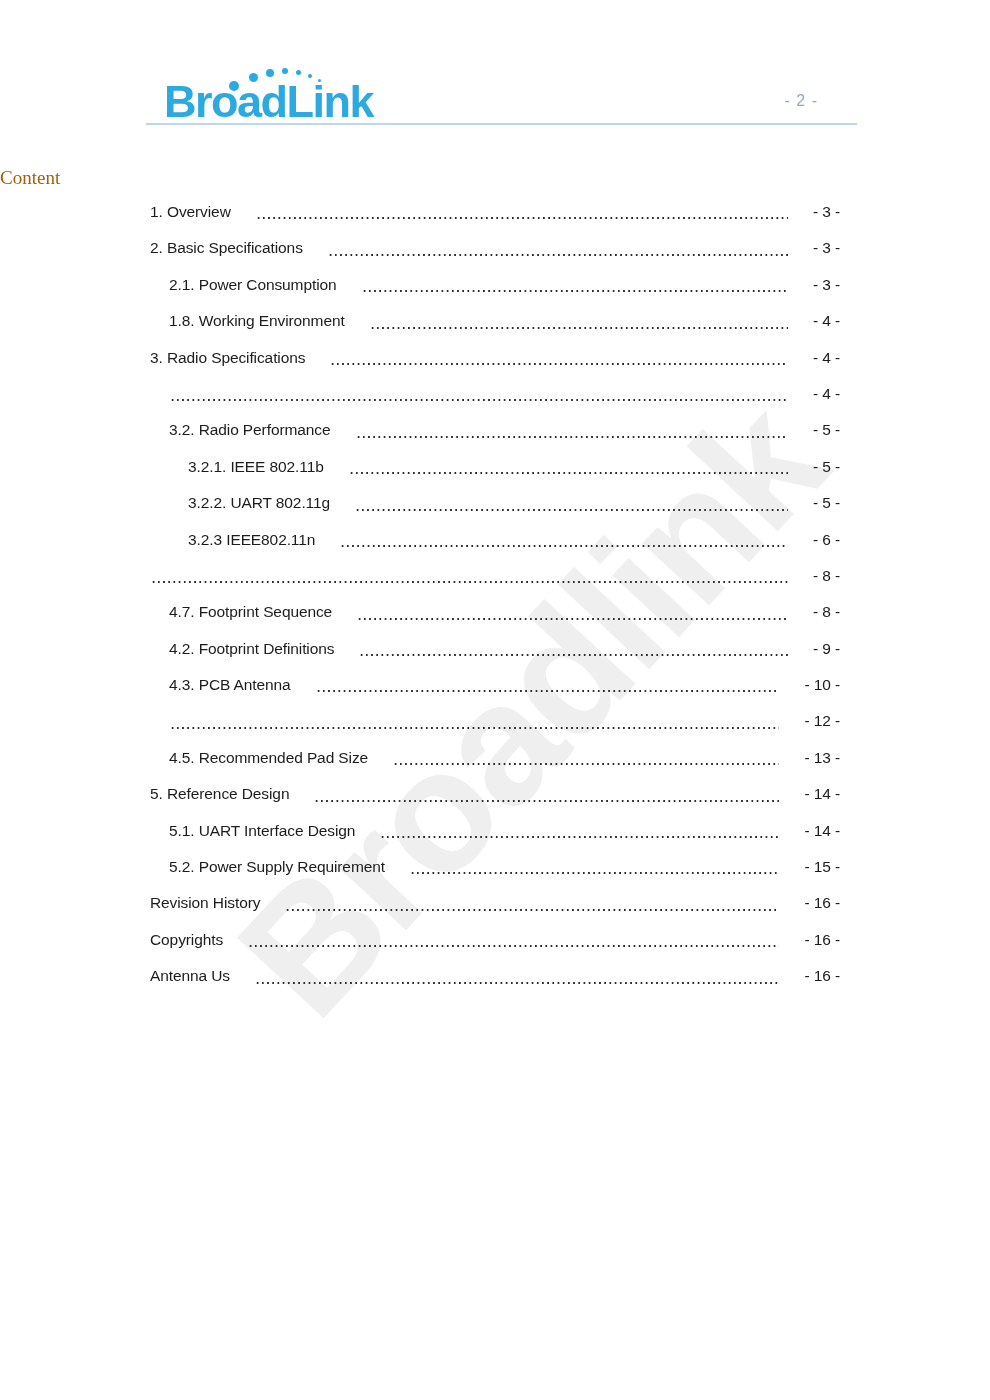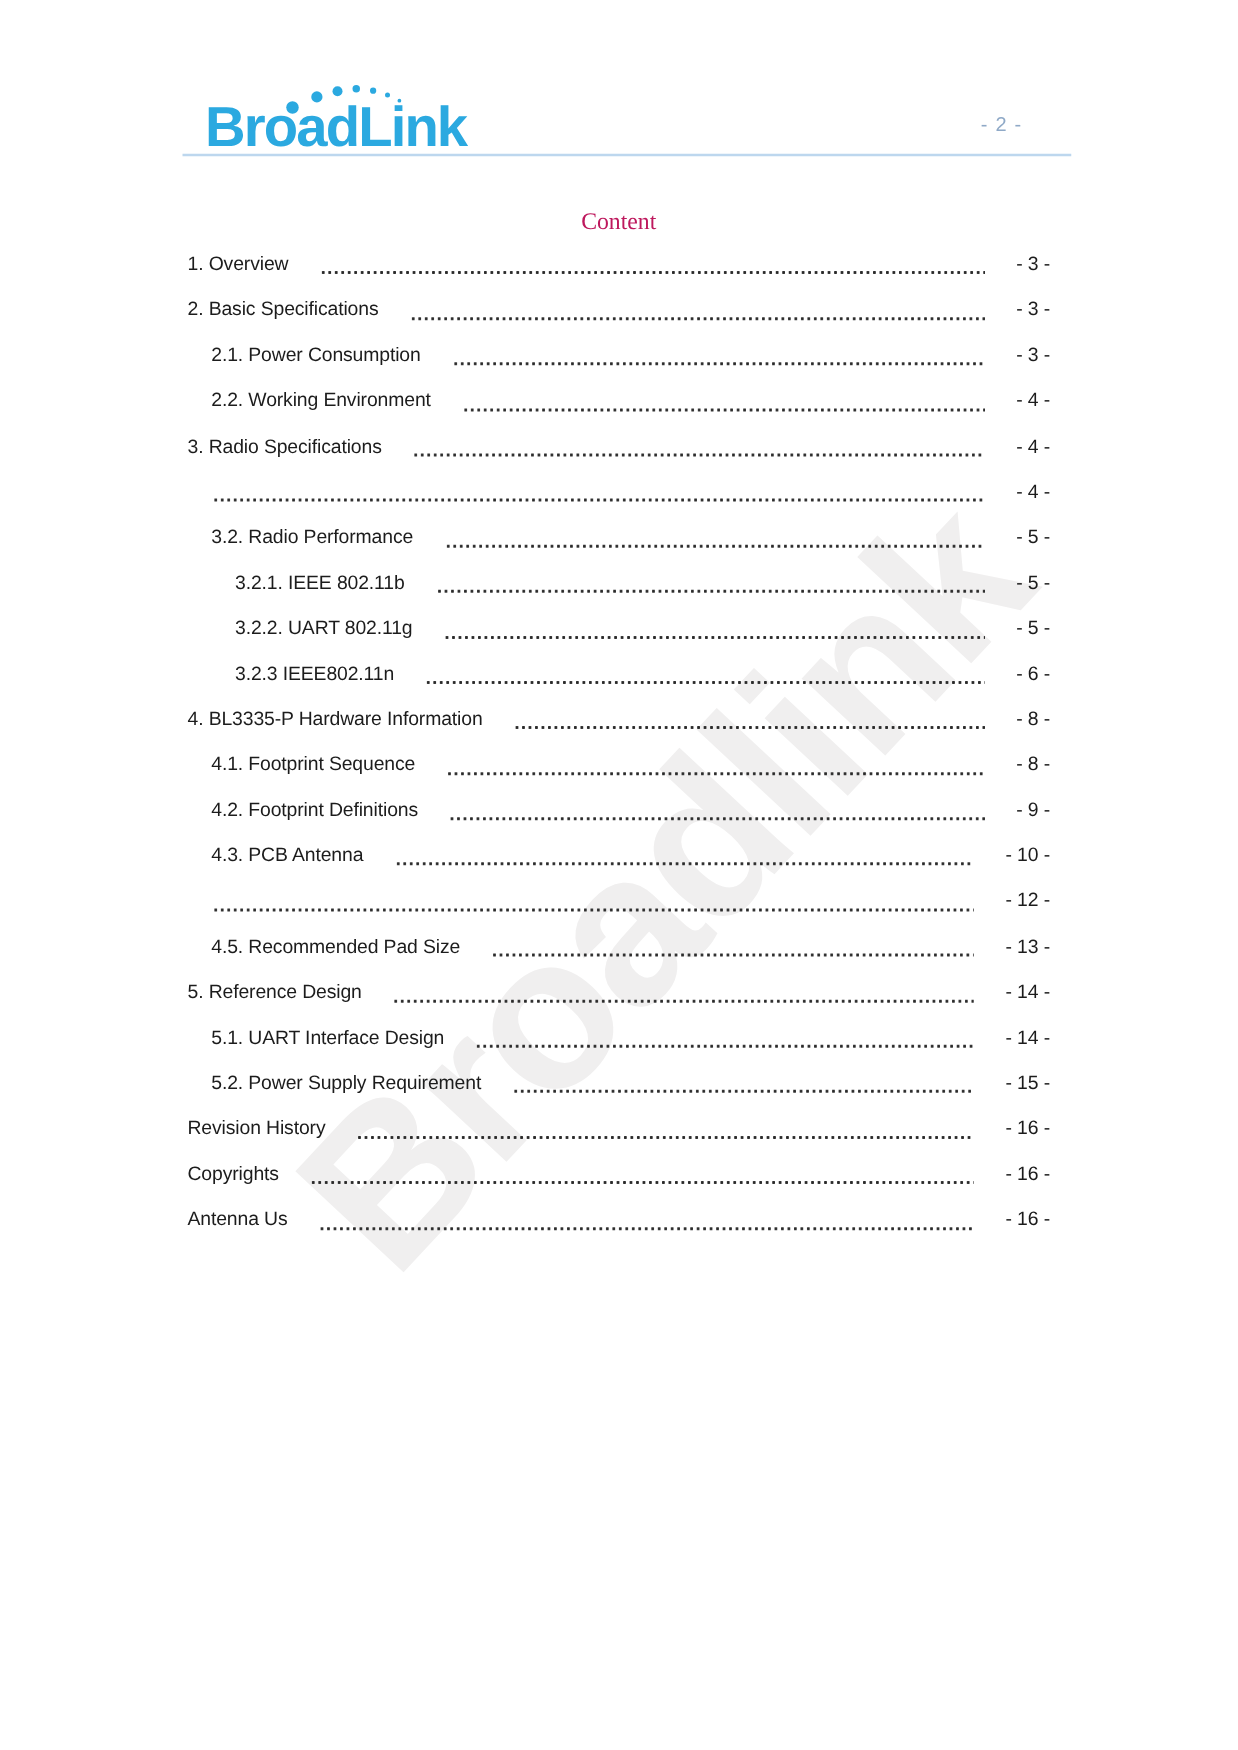--- a/index.html
+++ b/index.html
@@ -63,23 +63,23 @@
   }
   .header-rule{
     position:absolute;left:146px;top:123px;width:711px;height:2px;
     background:var(--header-line);
   }
 
   
   .content{position:absolute;left:0;top:0;width:100%;z-index:1;}
   .doc-title{
     position:absolute;left:0;top:167px;width:990px;
-    text-align:center;
+    text-align:left;
     font-family:"Liberation Serif", serif;
-    font-size:19px;font-weight:400;color:#be185d;
+    font-size:19px;font-weight:400;color:#a16207;
   }
   .toc{
     position:absolute;left:150px;top:194px;width:690px;
   }
   .toc-row{
     display:flex;
     height:36.4px;
     line-height:36.4px;
     font-size:15.5px;
     letter-spacing:-0.1px;
@@ -126,21 +126,21 @@
         <span class="toc-label">2. Basic Specifications</span>
         <span class="toc-dots"></span>
         <span class="toc-page">- 3 -</span>
       </div>
       <div class="toc-row lvl1">
         <span class="toc-label">2.1. Power Consumption</span>
         <span class="toc-dots"></span>
         <span class="toc-page">- 3 -</span>
       </div>
       <div class="toc-row lvl1">
-        <span class="toc-label">2.2. Working Environment</span>
+        <span class="toc-label">1.8. Working Environment</span>
         <span class="toc-dots"></span>
         <span class="toc-page">- 4 -</span>
       </div>
       <div class="toc-row lvl0">
         <span class="toc-label">3. Radio Specifications</span>
         <span class="toc-dots"></span>
         <span class="toc-page">- 4 -</span>
       </div>
       <div class="toc-row lvl1">
         <span class="toc-dots"></span>
@@ -160,26 +160,25 @@
         <span class="toc-label">3.2.2. UART 802.11g</span>
         <span class="toc-dots"></span>
         <span class="toc-page">- 5 -</span>
       </div>
       <div class="toc-row lvl2">
         <span class="toc-label">3.2.3 IEEE802.11n</span>
         <span class="toc-dots"></span>
         <span class="toc-page">- 6 -</span>
       </div>
       <div class="toc-row lvl0">
-        <span class="toc-label">4. BL3335-P Hardware Information</span>
         <span class="toc-dots"></span>
         <span class="toc-page">- 8 -</span>
       </div>
       <div class="toc-row lvl1">
-        <span class="toc-label">4.1. Footprint Sequence</span>
+        <span class="toc-label">4.7. Footprint Sequence</span>
         <span class="toc-dots"></span>
         <span class="toc-page">- 8 -</span>
       </div>
       <div class="toc-row lvl1">
         <span class="toc-label">4.2. Footprint Definitions</span>
         <span class="toc-dots"></span>
         <span class="toc-page">- 9 -</span>
       </div>
       <div class="toc-row lvl1">
         <span class="toc-label">4.3. PCB Antenna</span>

